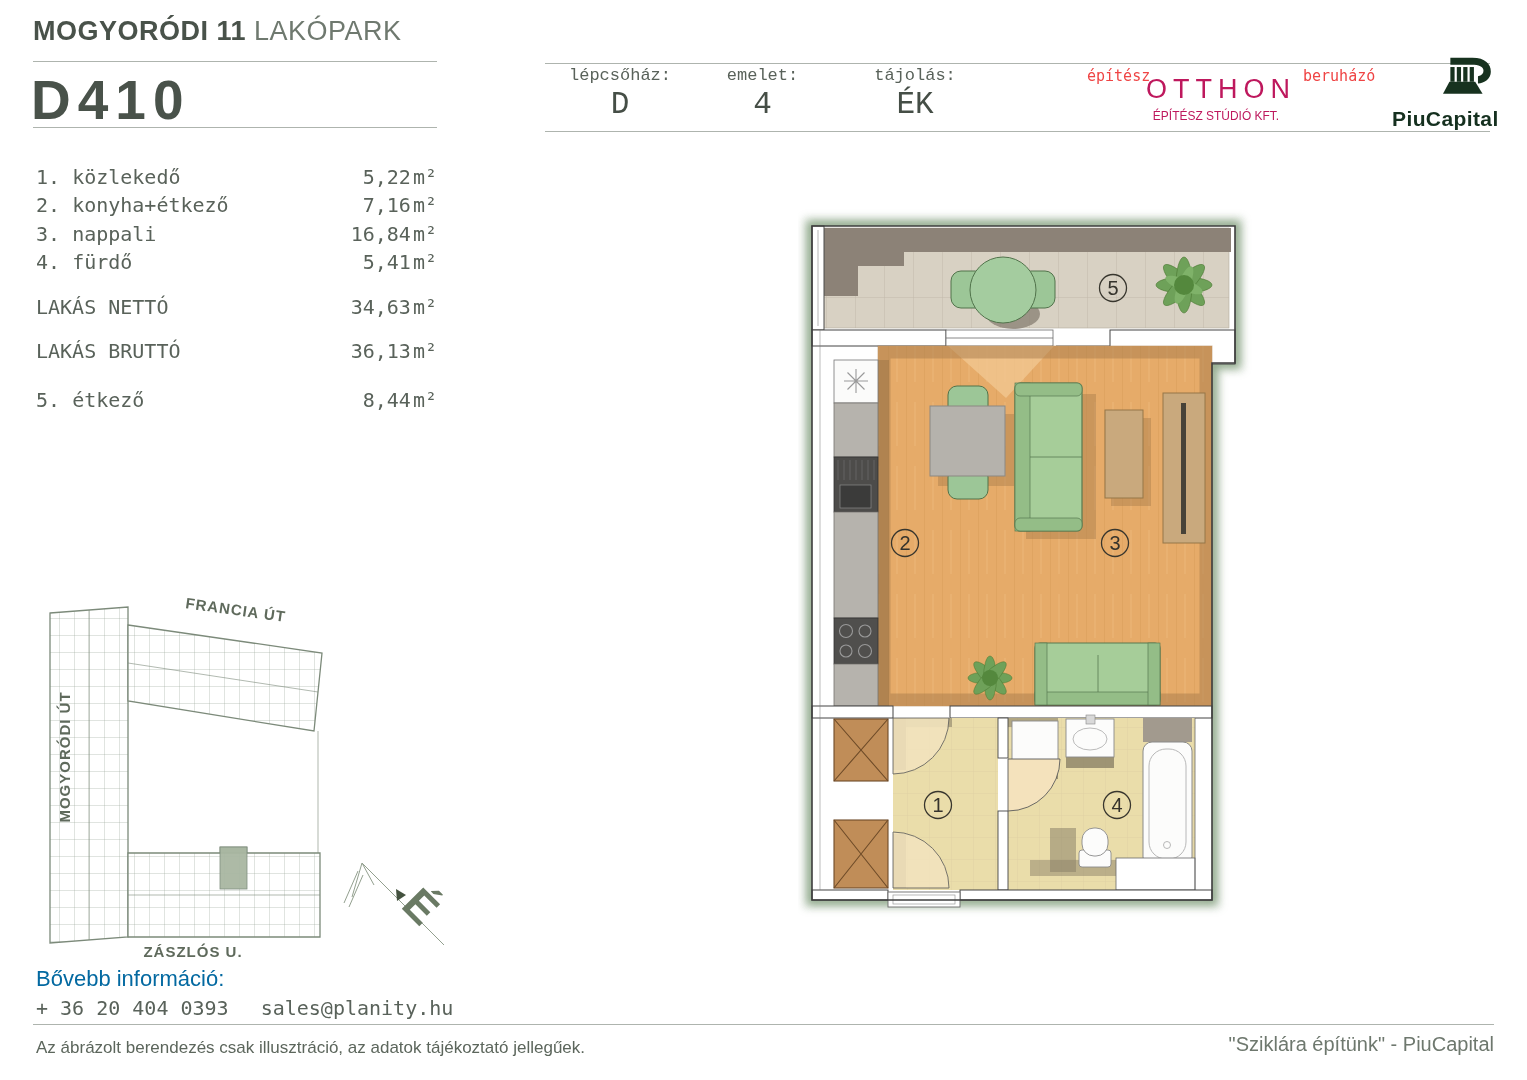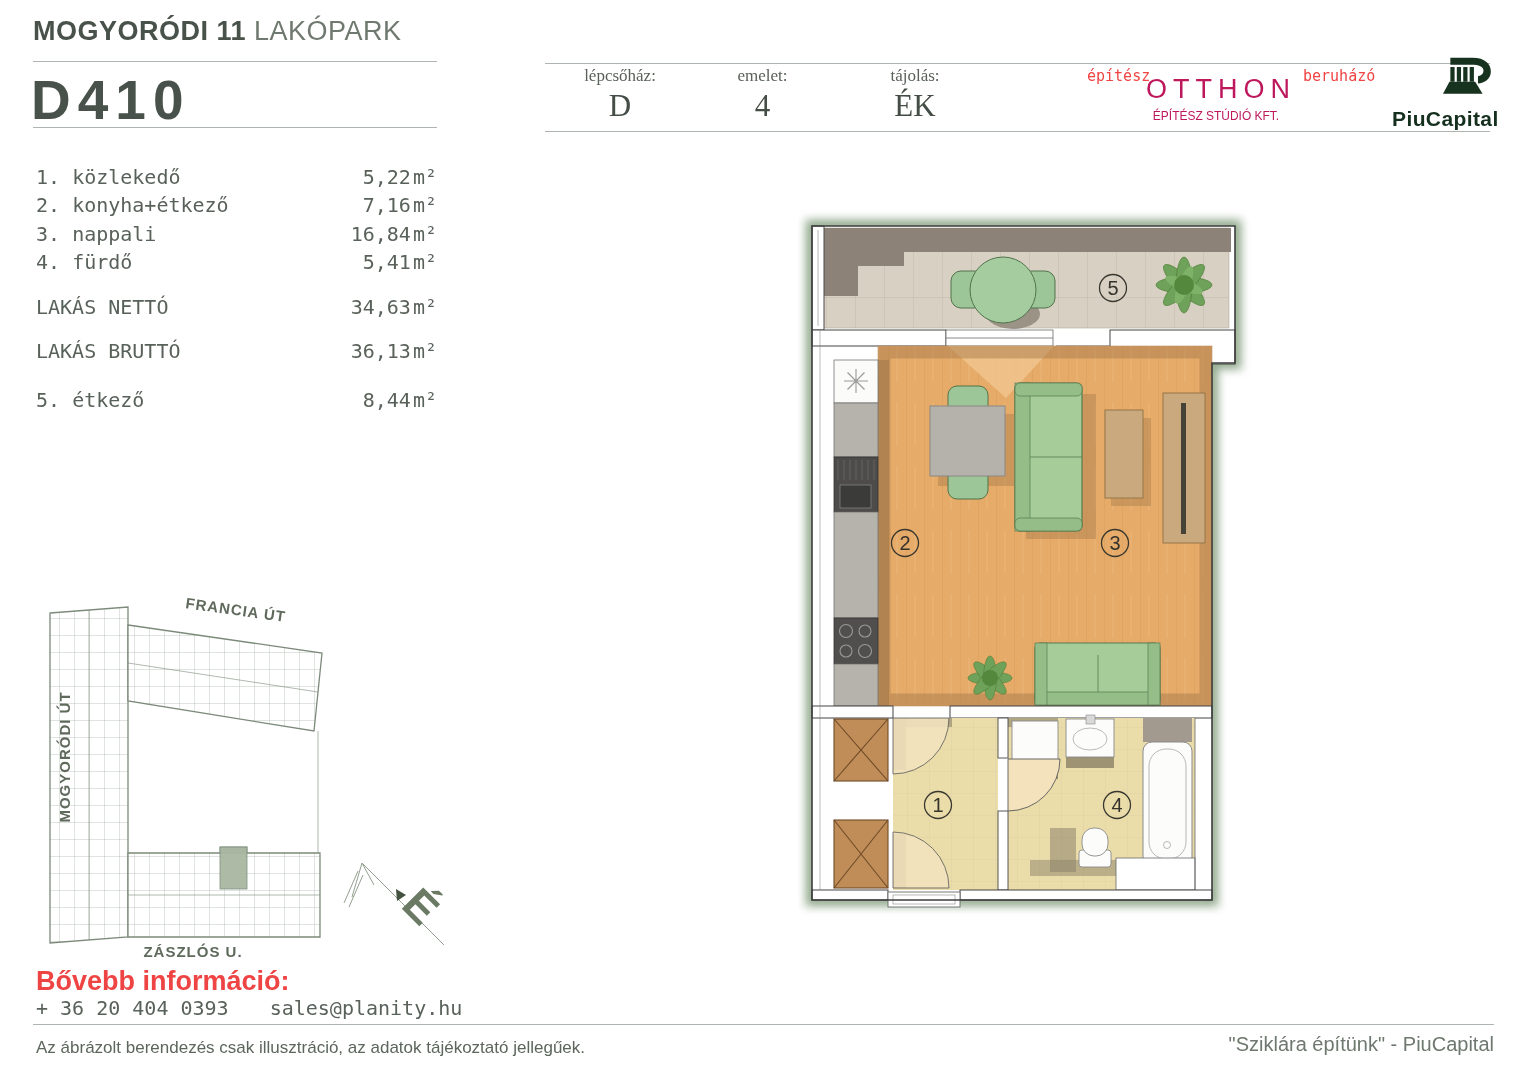--- a/index.html
+++ b/index.html
@@ -7,43 +7,43 @@
         font-family:"Liberation Sans",sans-serif;color:#4b544a;}
   .hline{position:absolute;height:1px;background:#aeb4ae;}
 
   
   .title{position:absolute;left:33px;top:16px;font-size:27px;letter-spacing:.5px;white-space:nowrap;}
   .title .bold{font-weight:bold;color:#49524a;}
   .title .light{font-weight:normal;color:#6f796f;margin-left:8px;}
   .unit-code{position:absolute;left:31px;top:68px;font-size:55px;font-weight:bold;letter-spacing:7px;color:#49524a;}
 
   
-  .field{position:absolute;top:66px;text-align:center;font-family:Liberation Serif, serif;color:#59625a;}
+  .field{position:absolute;top:66px;text-align:center;font-family:Liberation Mono, monospace;color:#59625a;}
   .field .flabel{font-size:17px;display:block;}
   .field .fvalue{font-size:31px;display:block;margin-top:2px;color:#454e46;}
   .brand-label{position:absolute;top:67px;font-family:"DejaVu Sans Mono",monospace;font-size:15px;color:#ef4444;}
   .otthon{position:absolute;left:1146px;top:74px;width:140px;text-align:center;color:#be185d;}
   .otthon .o1{font-size:27px;letter-spacing:6px;display:block;}
   .otthon .o2{font-size:13px;letter-spacing:0px;display:block;margin-top:3px;transform:scaleX(.92);}
   .piu{position:absolute;left:1392px;top:56px;width:104px;text-align:right;}
   .piu .pname{font-size:21px;font-weight:bold;color:#15301f;display:block;margin-top:1px;letter-spacing:.4px;}
 
   
   .room-list{position:absolute;left:36px;top:163px;width:401px;
              font-family:"DejaVu Sans Mono",monospace;font-size:20px;color:#59625a;}
   .rrow{display:flex;align-items:baseline;line-height:28.4px;white-space:pre;}
   .rrow .rarea{margin-left:auto;text-align:right;min-width:70px;}
   .rrow .runit{margin-left:2px;text-align:right;}
   .rrow.total{margin-top:16px;}
   .rrow.outdoor{margin-top:21px;}
 
   
-  .contact-h{position:absolute;left:36px;top:966px;font-size:27px;font-weight:bold;color:#ef4444;}
+  .contact-h{position:absolute;left:36px;top:966px;font-size:22px;font-weight:normal;color:#0369a1;}
   .contact-row{position:absolute;left:36px;top:996px;font-family:"DejaVu Sans Mono",monospace;
-               font-size:20px;color:#59625a;display:flex;gap:41px;}
+               font-size:20px;color:#59625a;display:flex;gap:32px;}
   .disclaimer{position:absolute;left:36px;top:1038px;font-size:17px;color:#5c665c;}
   .slogan{position:absolute;right:33px;top:1033px;font-size:20px;color:#6e786e;}
 
   svg text{font-family:"Liberation Sans",sans-serif;}
   .planlabel{font-size:20px;fill:#35332c;}
   .street{font-size:15px;font-weight:bold;fill:#5f6a5c;letter-spacing:1px;}
 </style>
 </head>
 <body>
 

